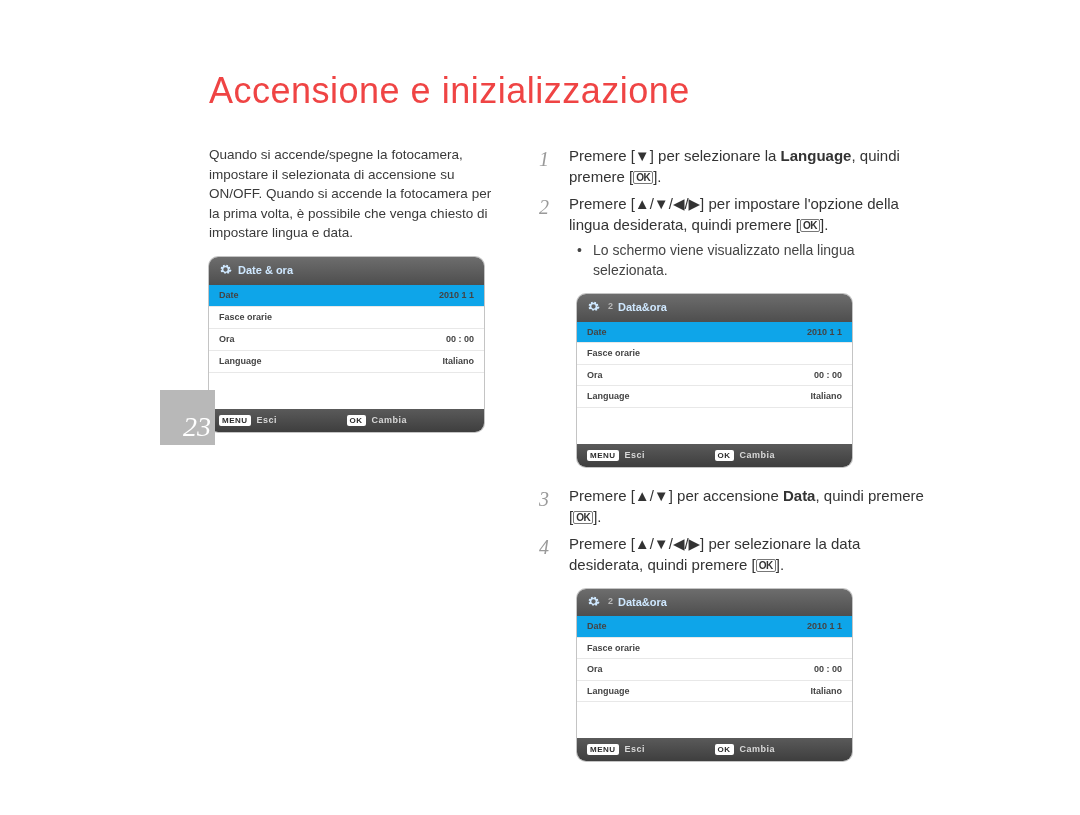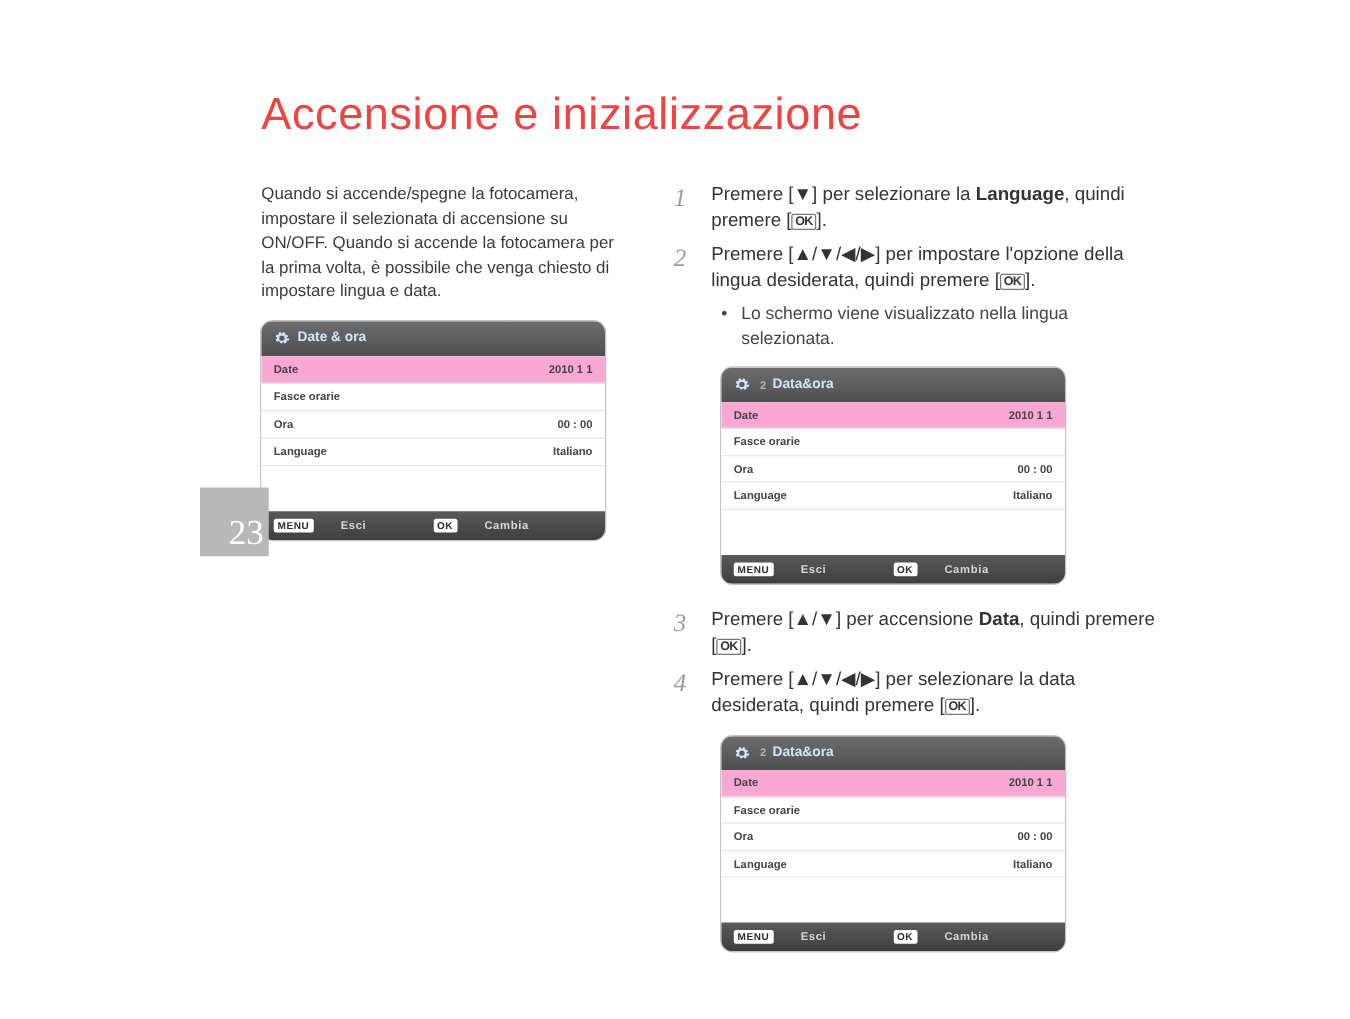--- a/index.html
+++ b/index.html
@@ -1,40 +1,40 @@
 <!DOCTYPE html>
 <html><head>
 <meta charset="utf-8">
 <style>
   html,body{margin:0;padding:0;background:#fff;font-family:Arial,Helvetica,sans-serif;color:#3a3a3a;}
   .page{width:1080px;height:815px;position:relative;background:#fff;}
   .title{color:#ef4444;font-weight:300;font-size:36px;position:absolute;left:209px;top:70px;letter-spacing:.5px;}
   .leftcol{position:absolute;left:209px;top:145px;width:285px;font-size:13.5px;line-height:1.45;}
   .leftcol b{font-weight:normal;}
   .pagenum{position:absolute;left:160px;top:390px;width:55px;height:55px;background:#b8b8b8;}
-  .pagenum span{position:absolute;right:4px;bottom:2px;color:#fff;font-size:28px;font-family:Georgia,serif;}
+  .pagenum span{position:absolute;right:4px;bottom:2px;color:#fff;font-size:28px;font-style:italic;font-family:Georgia,serif;}
   .rightcol{position:absolute;left:539px;top:145px;width:390px;font-size:15px;line-height:1.4;color:#333;}
   .step{display:flex;margin-bottom:6px;}
   .stepnum{font-style:italic;font-family:Georgia,serif;font-size:20px;color:#9a9a9a;width:30px;flex-shrink:0;}
   .steptxt{flex:1;}
   .steptxt b{font-weight:bold;}
   .bullet{margin-left:38px;display:flex;font-size:14px;color:#444;margin-bottom:8px;}
   .bullet .dot{width:16px;flex-shrink:0;}
   .key{display:inline-block;font-size:10px;border:1px solid #777;border-radius:2px;padding:0 2px;line-height:11px;vertical-align:1px;background:#fff;font-weight:bold;letter-spacing:-.5px;}
   
   .lcd{width:275px;border-radius:9px;overflow:hidden;background:#fff;box-shadow:0 0 0 1px #c4c4c4;margin-top:14px;margin-bottom:18px;font-size:10px;}
-  .lcd .hdr{background:linear-gradient(#6d6d6d,#4e4e4e);color:#cfe8ff;font-weight:bold;padding:6px 10px;font-size:11px;display:flex;align-items:center;}
+  .lcd .hdr{background:linear-gradient(#6d6d6d,#4e4e4e);color:#cfe8ff;font-weight:bold;padding:6px 10px;font-size:11px;display:flex;align-items:flex-start;}
   .lcd .hdr svg{width:13px;height:13px;margin-right:6px;fill:#cfe8ff;}
   .lcd .hdr .sub{color:#b8b8b8;font-size:9px;margin-left:2px;margin-right:5px;}
   .lcd .rows{background:#fff;}
   .lcd .row{display:flex;padding:4px 10px;border-bottom:1px solid #e8e8e8;color:#444;font-weight:bold;font-size:9px;}
-  .lcd .row:nth-child(1){background:#f9a8d4;}
+  .lcd .row:nth-child(1){background:#0ea5e9;}
   .lcd .row .lab{flex:1;}
   .lcd .ftr{background:linear-gradient(#5a5a5a,#3e3e3e);color:#d8d8d8;display:flex;padding:5px 10px;font-size:9px;font-weight:bold;letter-spacing:.5px;}
-  .lcd .ftr .half{flex:1;display:flex;align-items:center;gap:22px;}
+  .lcd .ftr .half{flex:1;display:flex;align-items:center;gap:6px;}
   .lcd .ftr .tag{background:#fff;color:#2c2c2c;border-radius:2px;padding:0 3px;font-size:8px;}
   .lcd .empty{height:36px;}
   .leftlcd{margin-left:0;}
   .rlcd{margin-left:38px;}
 </style>
 </head>
 <body>
 <div class="page">
 
 <div class="title">Accensione e inizializzazione</div>

